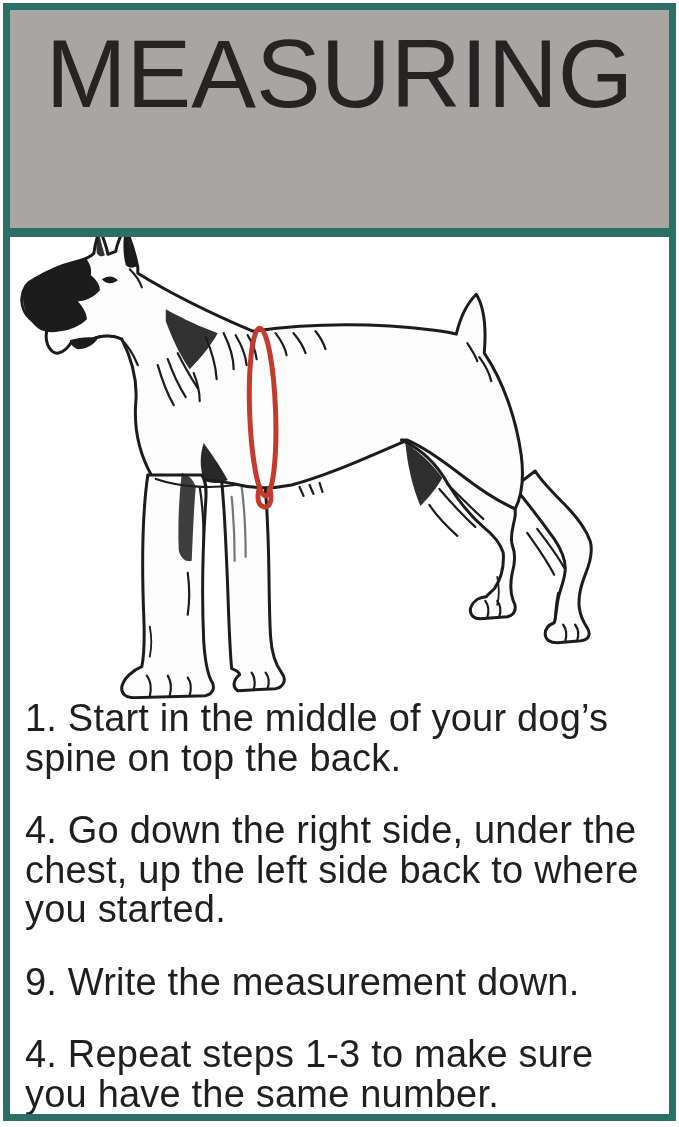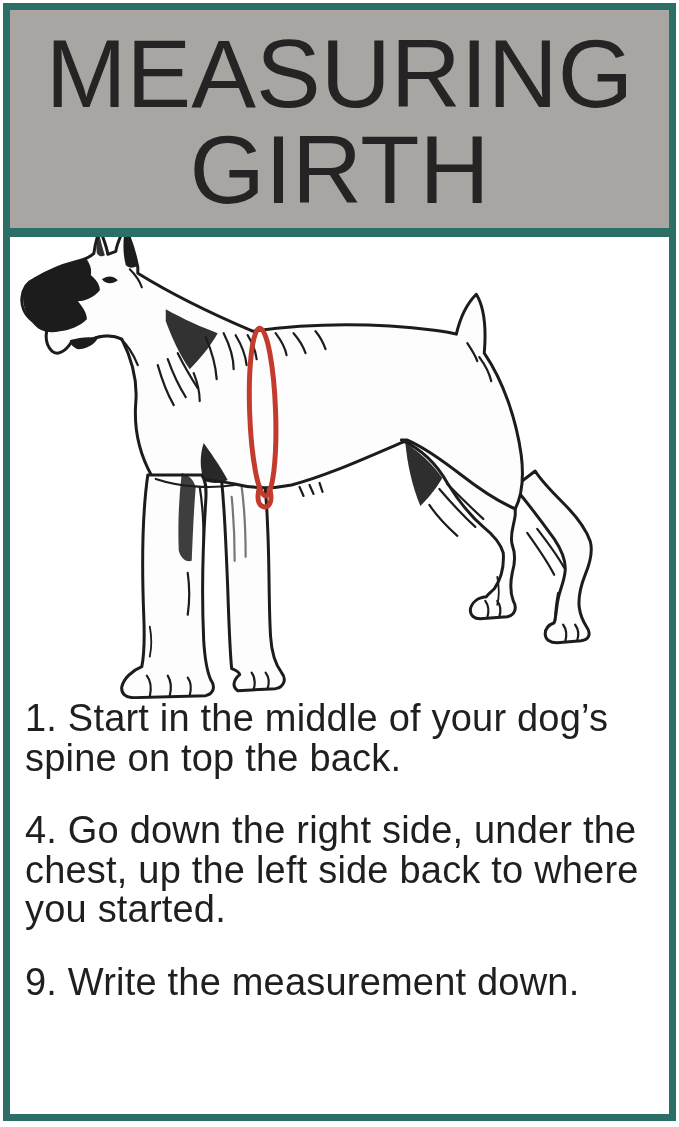--- a/index.html
+++ b/index.html
@@ -24,21 +24,20 @@
 </style>
 </head>
 <body>
 
 <div class="poster">
   <div class="frame">
 
     <div class="header">
       <div class="title">
         <div>MEASURING</div>
-        <div>GIRTH</div>
       </div>
     </div>
 
     <div class="content">
 
       <svg class="dog" viewBox="0 -12 660 474" xmlns="http://www.w3.org/2000/svg">
         <g>
 
           <path class="fillwhite" d="M 505 250 C 520 268 532 284 545 302
             C 553 314 557 324 556 334 C 555 345 551 352 549 362 C 547 372 547 380 545 386
@@ -155,17 +154,19 @@
         </g>
       </svg>
 
       <div class="instructions">
         <p>1. Start in the middle of your dog’s
 spine on top the back.</p>
         <p>4. Go down the right side, under the
 chest, up the left side back to where
 you started.</p>
         <p>9. Write the measurement down.</p>
+        <p>4. Repeat steps 1-3 to make sure
+you have the same number.</p>
       </div>
 
     </div>
   </div>
 </div>
 
 </body></html>

